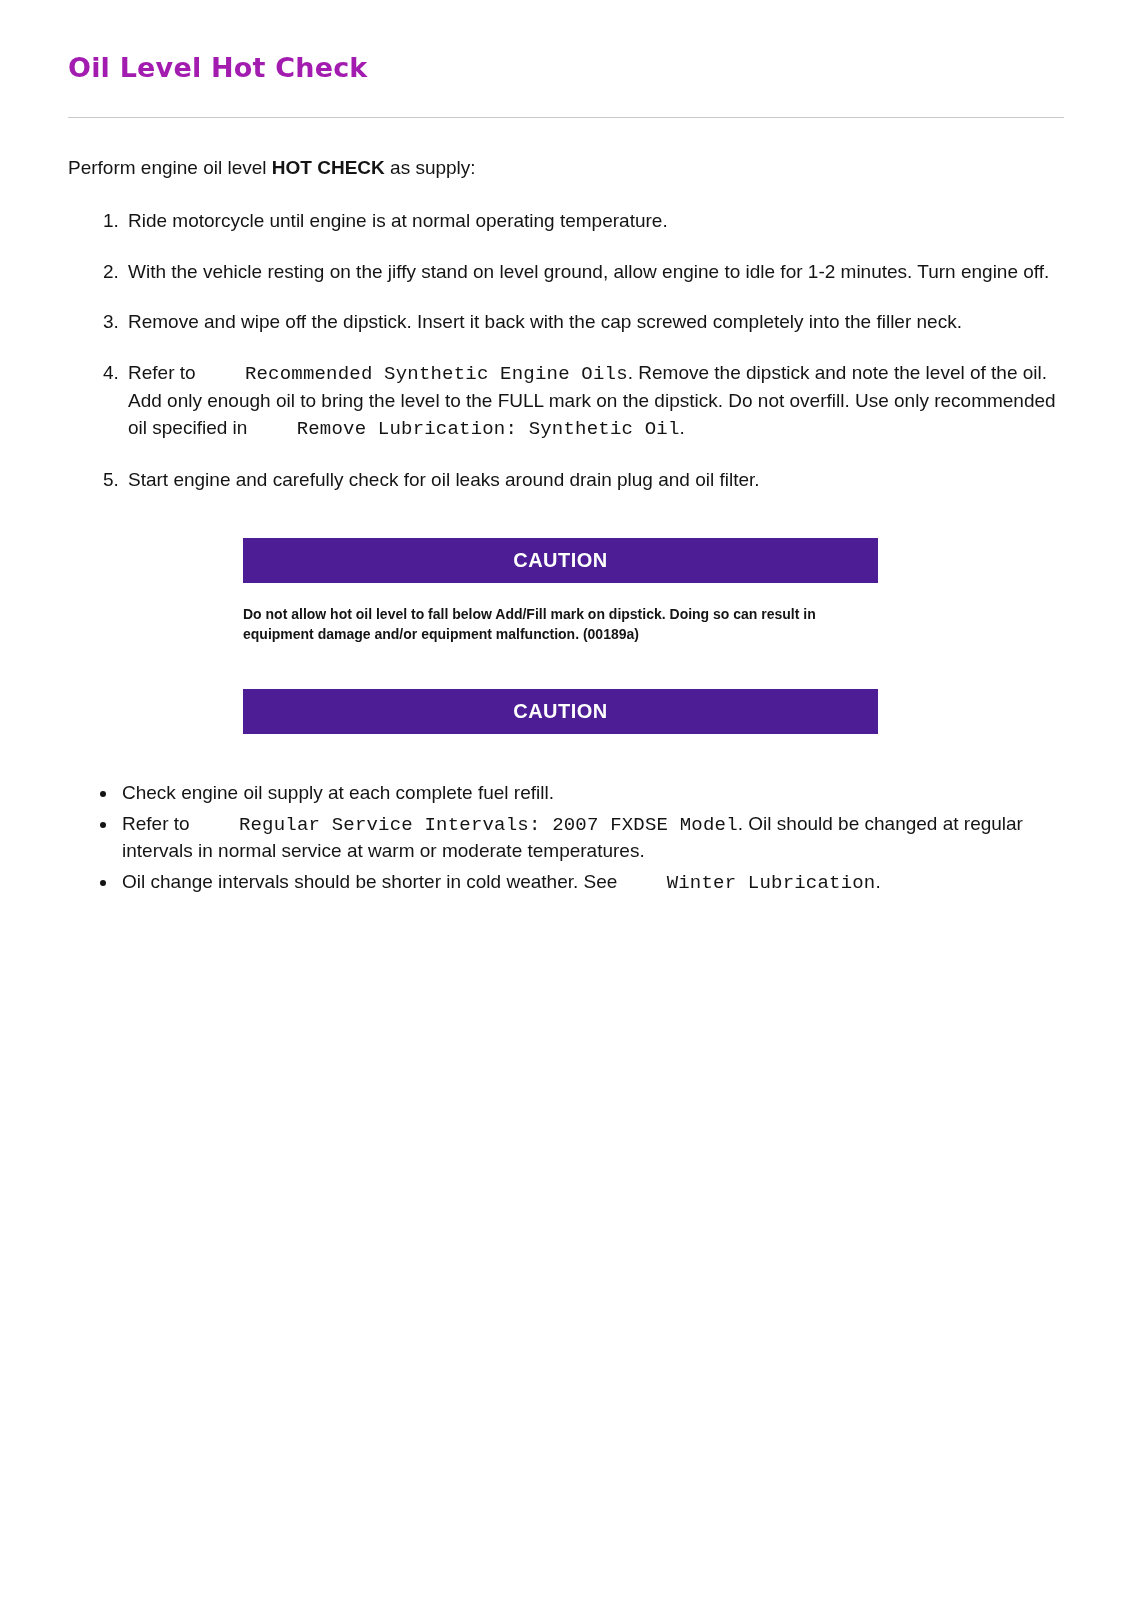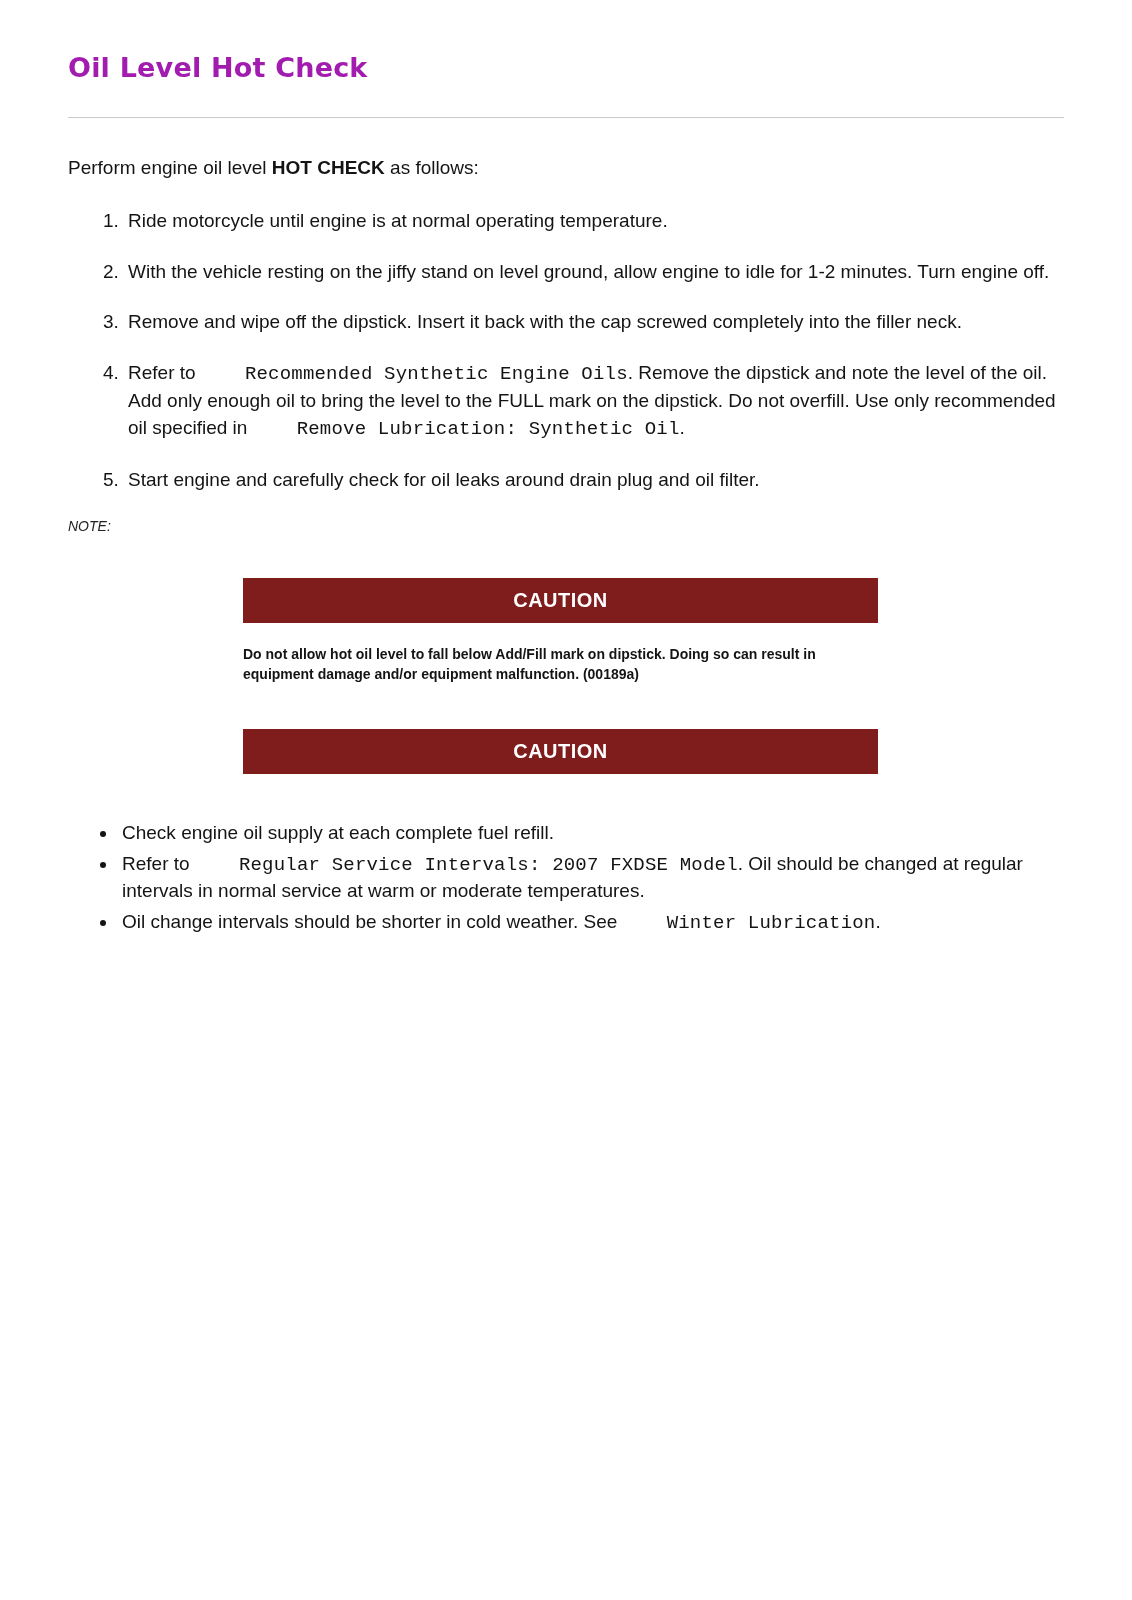--- a/index.html
+++ b/index.html
@@ -59,21 +59,21 @@
     font-size:19px;
     font-style:italic;
     margin:30px 0 0 0;
     line-height:1.4;
   }
   .caution-block{
     margin:44px 0 0 175px;
     width:635px;
   }
   .caution-bar{
-    background:#7f1d1d;
+    background:#4c1d95;
     color:#ffffff;
     font-weight:bold;
     font-size:20px;
     text-align:center;
     padding:11px 0;
     letter-spacing:0.5px;
   }
   .caution-body{
     font-size:14px;
     font-weight:bold;
@@ -94,31 +94,30 @@
 </style>
 </head>
 <body>
 
 <div class="page">
 
   <h1 class="page-title">Oil Level Hot Check</h1>
 
   <hr class="title-rule">
 
-  <p class="intro"><span>Perform engine oil level </span><span class="b">HOT CHECK</span><span> as follows:</span></p>
+  <p class="intro"><span>Perform engine oil level </span><span class="b">HOT CHECK</span><span> as supply:</span></p>
 
   <ol class="steps">
       <li><span>Ride motorcycle until engine is at normal operating temperature.</span></li>
       <li><span>With the vehicle resting on the jiffy stand on level ground, allow engine to idle for 1-2 minutes. Turn engine off.</span></li>
       <li><span>Remove and wipe off the dipstick. Insert it back with the cap screwed completely into the filler neck.</span></li>
       <li><span>Refer to </span><span class="ref">Recommended Synthetic Engine Oils</span><span>. Remove the dipstick and note the level of the oil. Add only enough oil to bring the level to the FULL mark on the dipstick. Do not overfill. Use only recommended oil specified in </span><span class="ref">Remove Lubrication: Synthetic Oil</span><span>.</span></li>
       <li><span>Start engine and carefully check for oil leaks around drain plug and oil filter.</span></li>
     </ol>
 
-  <p class="note-label">NOTE:</p>
 
 
   <div class="caution-block">
     <div class="caution-bar">CAUTION</div>
     <p class="caution-body">Do not allow hot oil level to fall below Add/Fill mark on dipstick. Doing so can result in equipment damage and/or equipment malfunction. (00189a)</p>
   </div>
 
   <div class="caution-block">
     <div class="caution-bar">CAUTION</div>
   </div>

